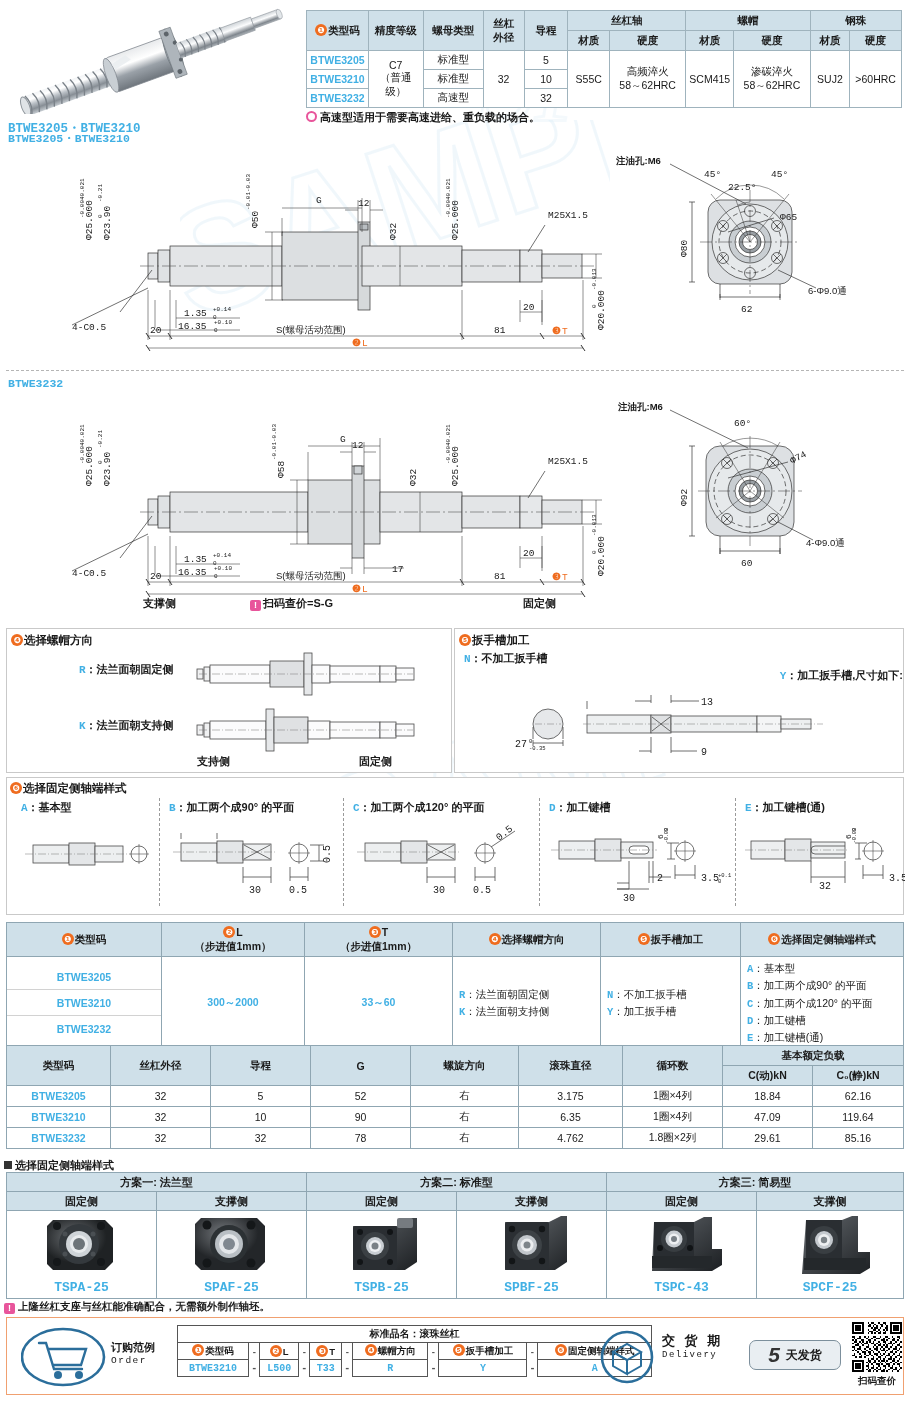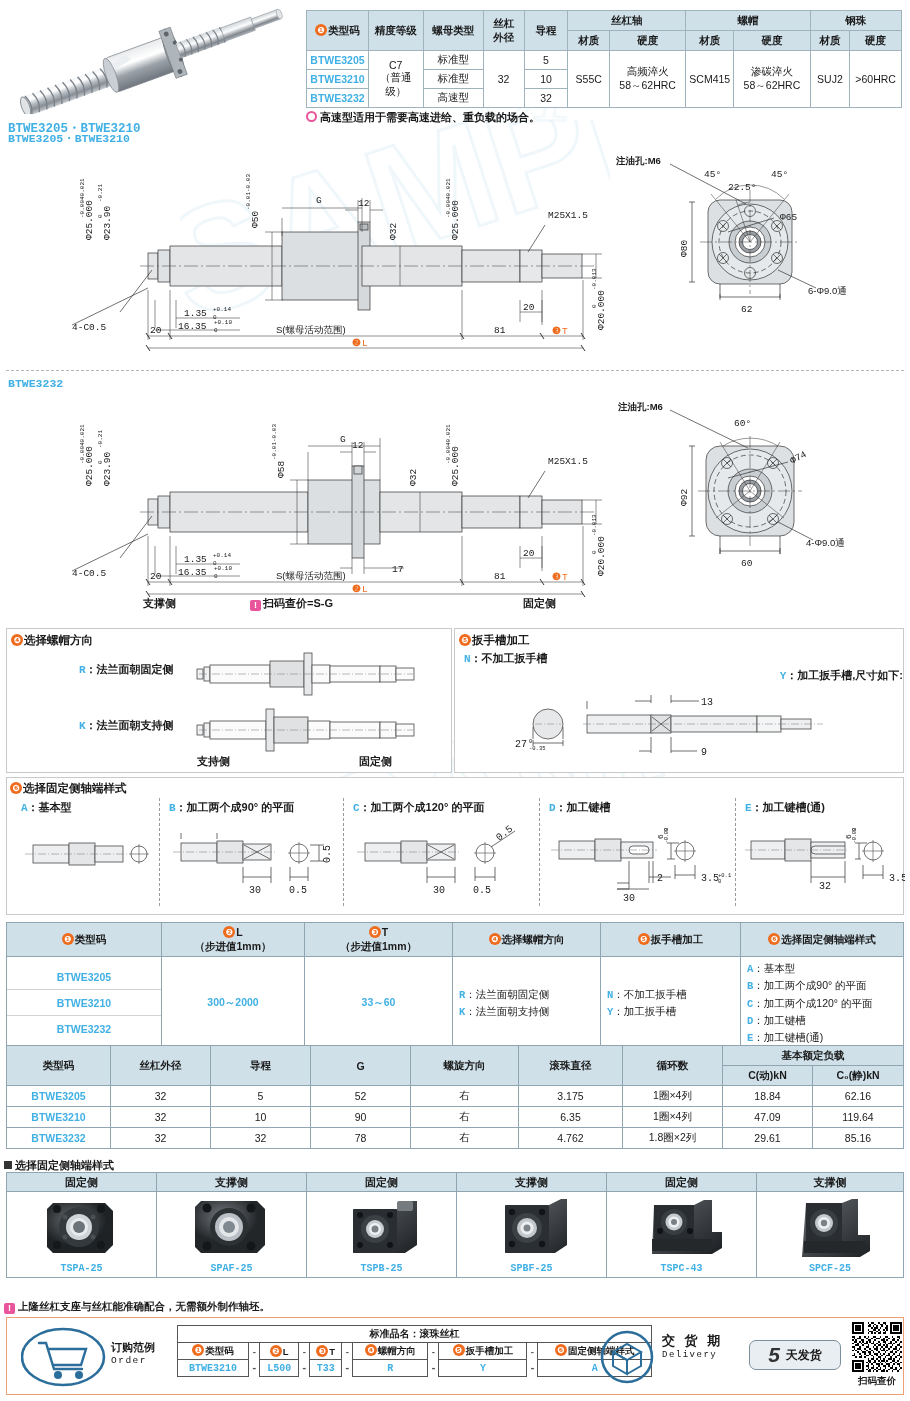--- a/index.html
+++ b/index.html
@@ -75,21 +75,21 @@
   .spec-table td.code { color:#41b0e4; font-weight:bold; }
 
   
   .sup-head { position:absolute; left:4px; top:1158px; font-size:11px; font-weight:bold; }
   .sup-table { position:absolute; left:6px; top:1172px; width:898px; }
   .sup-table table { width:100%; font-size:11px; }
   .sup-table th { background:#cfe0e9; border:1px solid #8fa6b2;
     font-weight:bold; text-align:center; height:19px; }
   .sup-table td { border:1px solid #8fa6b2; text-align:center;
     background:#fff; vertical-align:bottom; padding-bottom:3px; }
-  .sup-name { color:#41b0e4; font-weight:bold; font-size:10px;
+  .sup-name { color:#41b0e4; font-weight:bold; font-size:13px;
     font-family:"Liberation Mono", monospace; margin-top:2px; }
   .sup-note { position:absolute; left:4px; top:1300px; font-size:10.5px; font-weight:bold; }
 
   
   .order-box { position:absolute; left:6px; top:1317px; width:898px; height:78px;
     border:1px solid #f0a070; background:#fff; }
   .order-icon { position:absolute; left:14px; top:9px; width:88px; height:60px; }
   .order-label { position:absolute; left:104px; top:22px; font-size:11px;
     font-weight:bold; line-height:1.35; }
   .order-label .en { font-family:"Liberation Mono", monospace; letter-spacing:1.5px;
@@ -933,20 +933,25 @@
     </tbody>
       </table>
   </div>
 
   <div class="sup-head">
     <span style="display:inline-block;width:8px;height:8px;background:#333;margin-right:3px;"></span><span>选择固定侧轴端样式</span>
   </div>
   <div class="sup-table">
     <table>
       <tbody>
+          <tr>
+        <th colspan="2" style="width:300px;">方案一: 法兰型</th>
+        <th colspan="2" style="width:300px;">方案二: 标准型</th>
+        <th colspan="2">方案三: 简易型</th>
+      </tr>
       <tr>
         <th style="width:150px;">固定侧</th>
         <th style="width:150px;">支撑侧</th>
         <th style="width:150px;">固定侧</th>
         <th style="width:150px;">支撑侧</th>
         <th style="width:150px;">固定侧</th>
         <th>支撑侧</th>
       </tr>
       <tr style="height:86px;">
 

